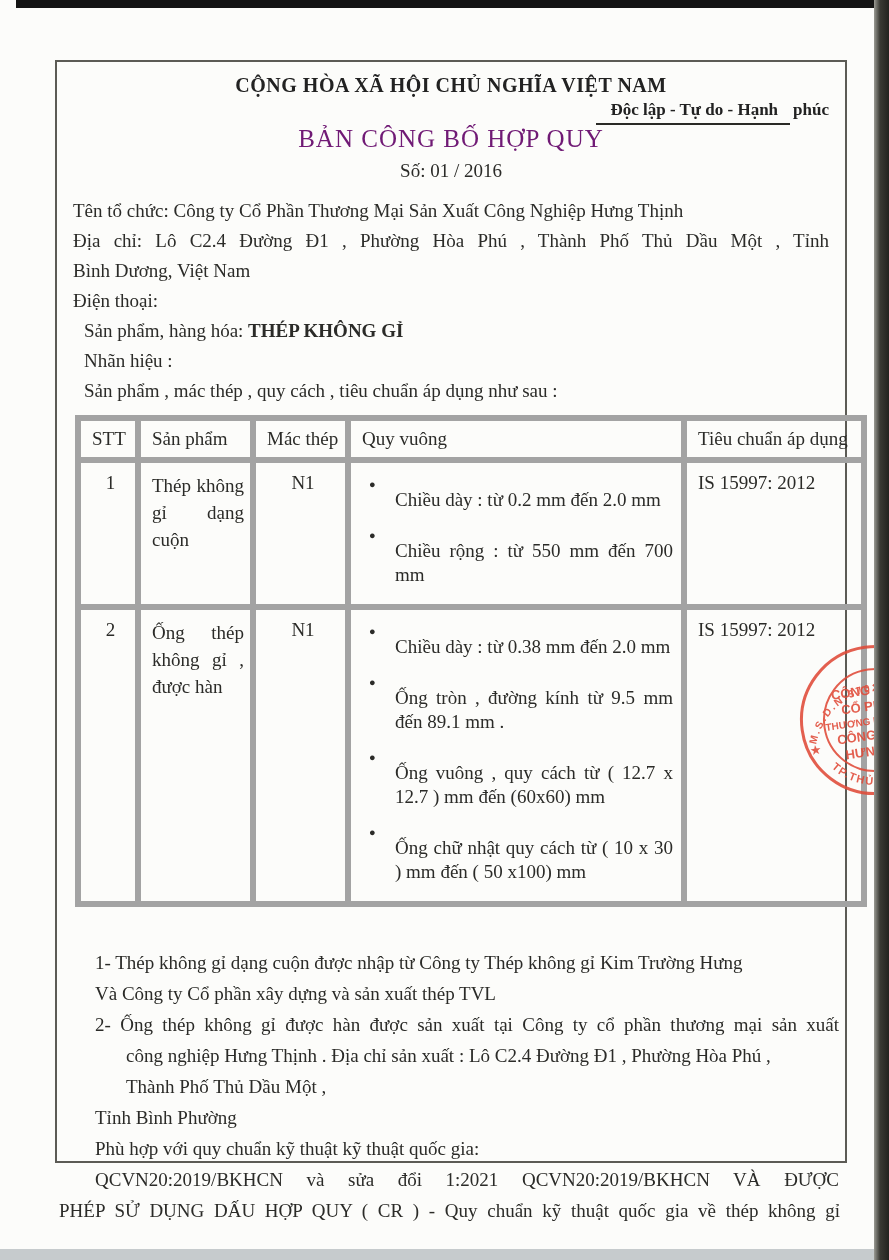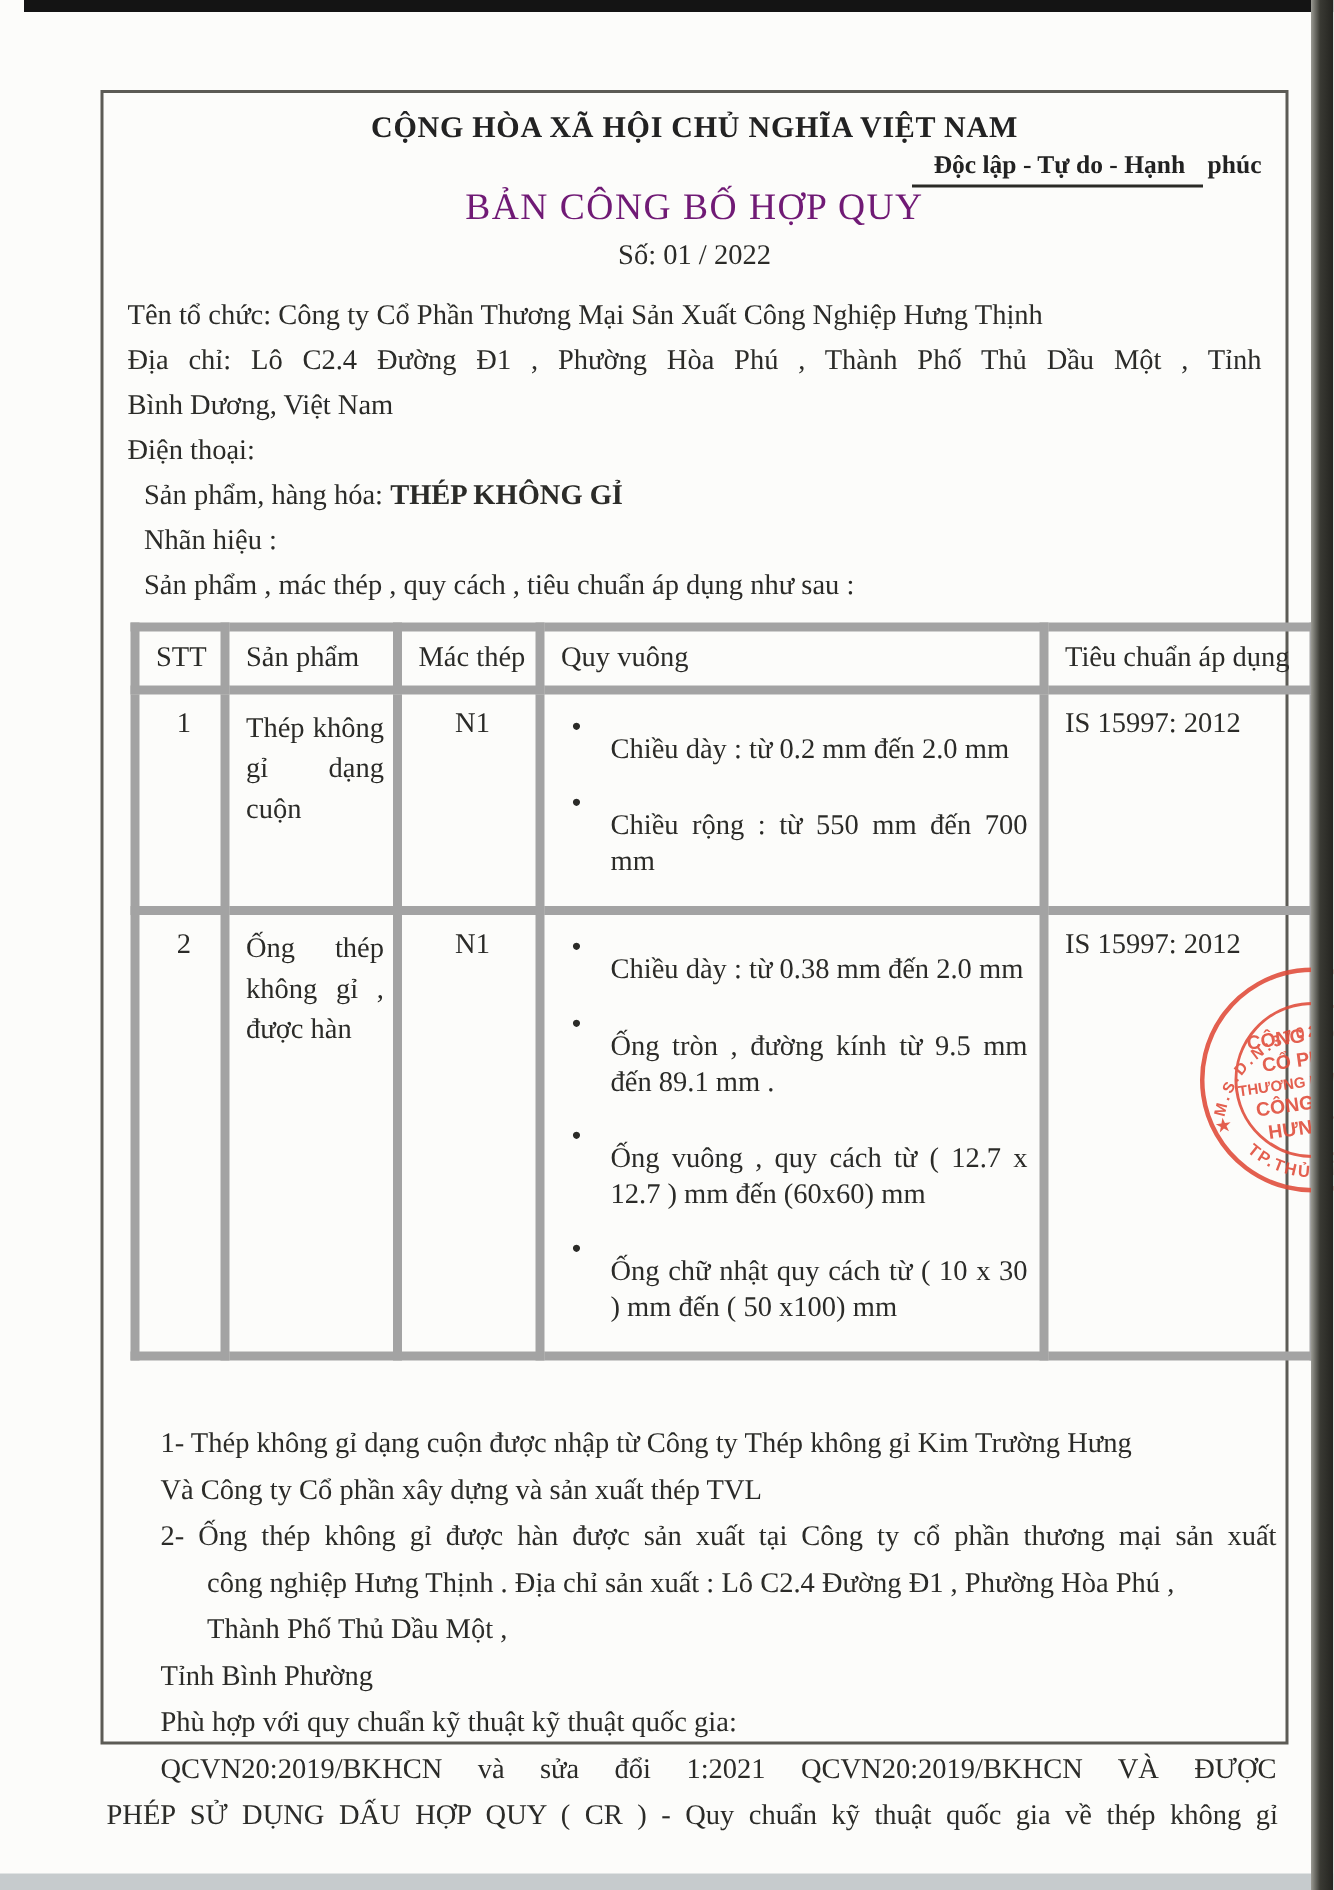--- a/index.html
+++ b/index.html
@@ -4,21 +4,21 @@
 <style>
   html,body{margin:0;padding:0;}
   body{width:889px;height:1260px;background:#ffffff;font-family:"Liberation Serif","DejaVu Serif",serif;color:#2b2b28;}
   .page{position:relative;width:889px;height:1260px;background:#fcfcfa;overflow:hidden;}
 
   
   .scan-top{position:absolute;left:16px;top:0;right:0;height:8px;background:#141414;}
   .scan-right{position:absolute;top:0;right:0;width:15px;height:1260px;background:linear-gradient(to right,#9a9a93,#3a3a34 40%,#23231f);}
   .scan-bottom{position:absolute;left:0;bottom:0;width:889px;height:11px;background:#c6cbcd;}
 
-  .frame{position:absolute;left:67px;top:60px;width:792px;height:1103px;border:2px solid #5c5b55;box-sizing:border-box;padding:12px 16px 0 16px;}
+  .frame{position:absolute;left:55px;top:60px;width:792px;height:1103px;border:2px solid #5c5b55;box-sizing:border-box;padding:12px 16px 0 16px;}
 
   .center{text-align:center;}
   .national{font-size:20px;font-weight:700;letter-spacing:.5px;color:#222;}
   .motto-wrap{margin-top:3px;font-size:17px;font-weight:700;color:#222;text-align:right;}
   .motto-underlined{display:inline-block;border-bottom:2px solid #2a2a26;padding:0 12px 3px 14px;}
   .motto-tail{padding-left:3px;}
   .doc-title{font-size:25px;font-weight:400;letter-spacing:1px;color:#701a75;}
   .doc-number{margin-top:7px;font-size:19px;}
 
   .info{margin-top:14px;font-size:19px;line-height:30px;}
@@ -58,21 +58,21 @@
   <div class="scan-bottom"></div>
 
   <div class="frame">
 
     <div class="center national">CỘNG HÒA XÃ HỘI CHỦ NGHĨA VIỆT NAM</div>
     <div class="center motto-wrap">
       <span class="motto-underlined">Độc lập - Tự do - Hạnh</span><span class="motto-tail">phúc</span>
     </div>
 
     <div class="center doc-title">BẢN CÔNG BỐ HỢP QUY</div>
-    <div class="center doc-number">Số: 01 / 2022</div>
+    <div class="center doc-number">Số: 01 / 2016</div>
 
     <div class="info">
       <div class="line">Tên tổ chức: Công ty Cổ Phần Thương Mại Sản Xuất Công Nghiệp Hưng Thịnh</div>
       <div class="addr1">Địa chỉ: Lô C2.4 Đường Đ1 , Phường Hòa Phú , Thành Phố Thủ Dầu Một , Tỉnh</div>
       <div class="line">Bình Dương, Việt Nam</div>
       <div class="line">Điện thoại:</div>
       <div class="line indent"><span>Sản phẩm, hàng hóa: </span><span class="bold">THÉP KHÔNG GỈ</span></div>
       <div class="line indent">Nhãn hiệu :</div>
       <div class="line indent">Sản phẩm , mác thép , quy cách , tiêu chuẩn áp dụng như sau :</div>
     </div>

